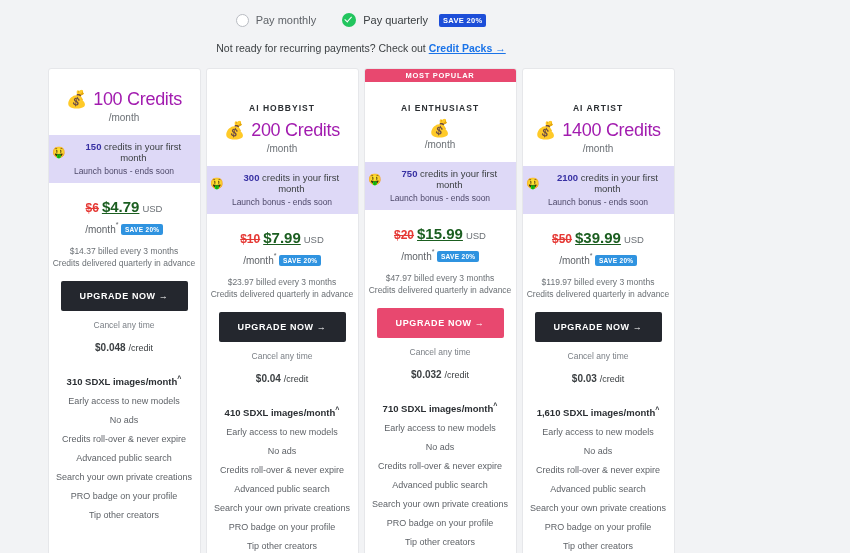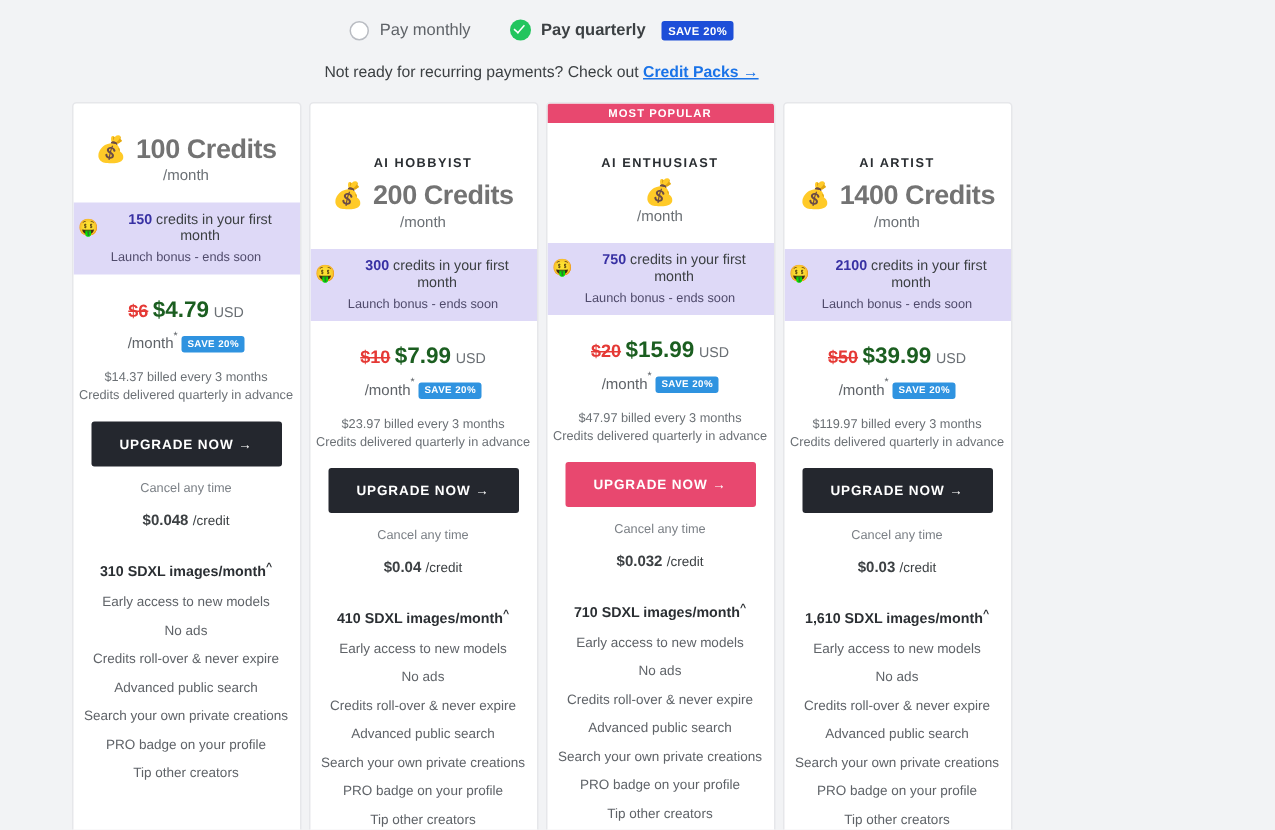--- a/index.html
+++ b/index.html
@@ -64,21 +64,21 @@
     transform: rotate(42deg);
   }
   .toggle-label {
     font-size: 11px;
     color: #3c4043;
   }
   .toggle-label.muted {
     color: #5f6368;
   }
   .toggle-label.bold {
-    font-weight: bold;
+    font-weight: normal;
   }
   .save-pill-header {
     display: inline-block;
     background: #1d4ed8;
     color: #ffffff;
     font-size: 7.5px;
     font-weight: bold;
     letter-spacing: 0.3px;
     padding: 2px 4px;
     border-radius: 2px;
@@ -148,22 +148,22 @@
     justify-content: center;
     gap: 6px;
     padding-top: 7px;
   }
   .bag-emoji {
     font-size: 17px;
     line-height: 1;
   }
   .credits-amount {
     font-size: 18px;
-    font-weight: bold;
-    color: #737373;
+    font-weight: normal;
+    color: #a21caf;
     letter-spacing: -0.3px;
   }
   .per-month-small {
     text-align: center;
     font-size: 10px;
     color: #6b7075;
     padding-top: 2px;
     padding-bottom: 12px;
   }
 
@@ -205,20 +205,21 @@
     font-size: 12px;
     font-weight: bold;
     color: #e53935;
     text-decoration: line-through;
     margin-right: 3px;
   }
   .new-price {
     font-size: 15px;
     font-weight: bold;
     color: #1b5e20;
+    text-decoration: underline;
   }
   .usd {
     font-size: 9.5px;
     color: #6b7075;
     margin-left: 3px;
   }
   .permonth-row {
     text-align: center;
     padding-top: 3px;
     white-space: nowrap;

